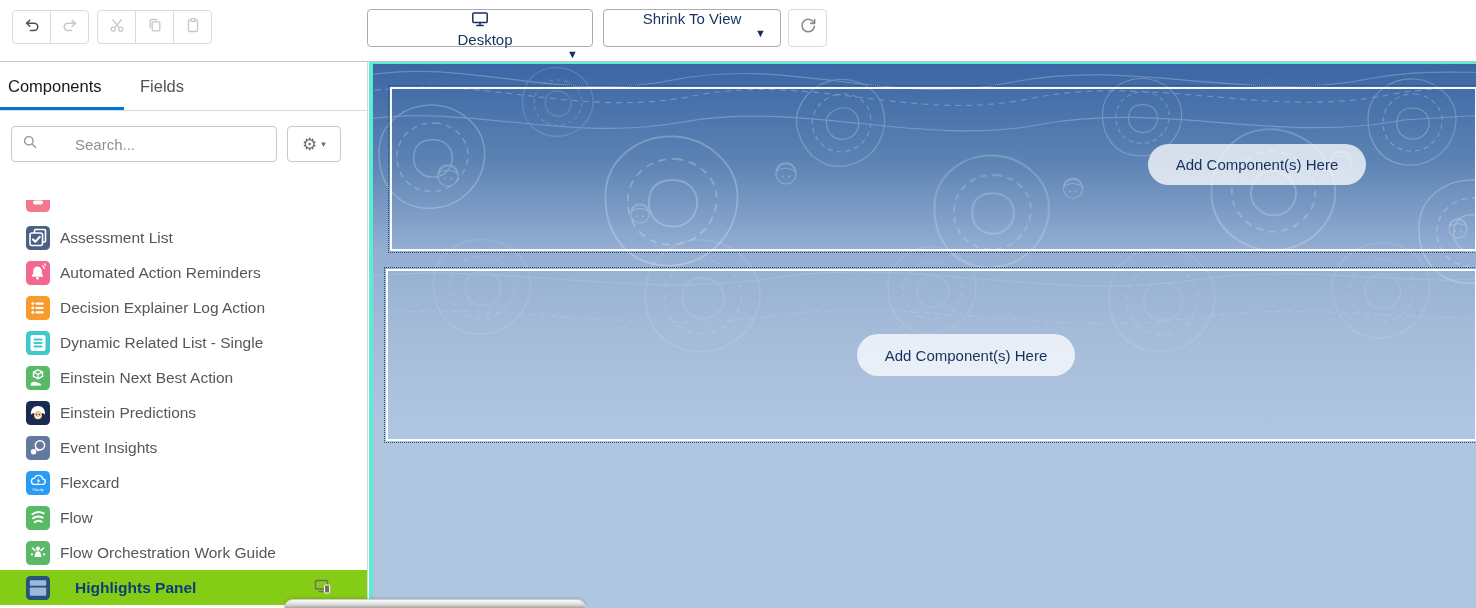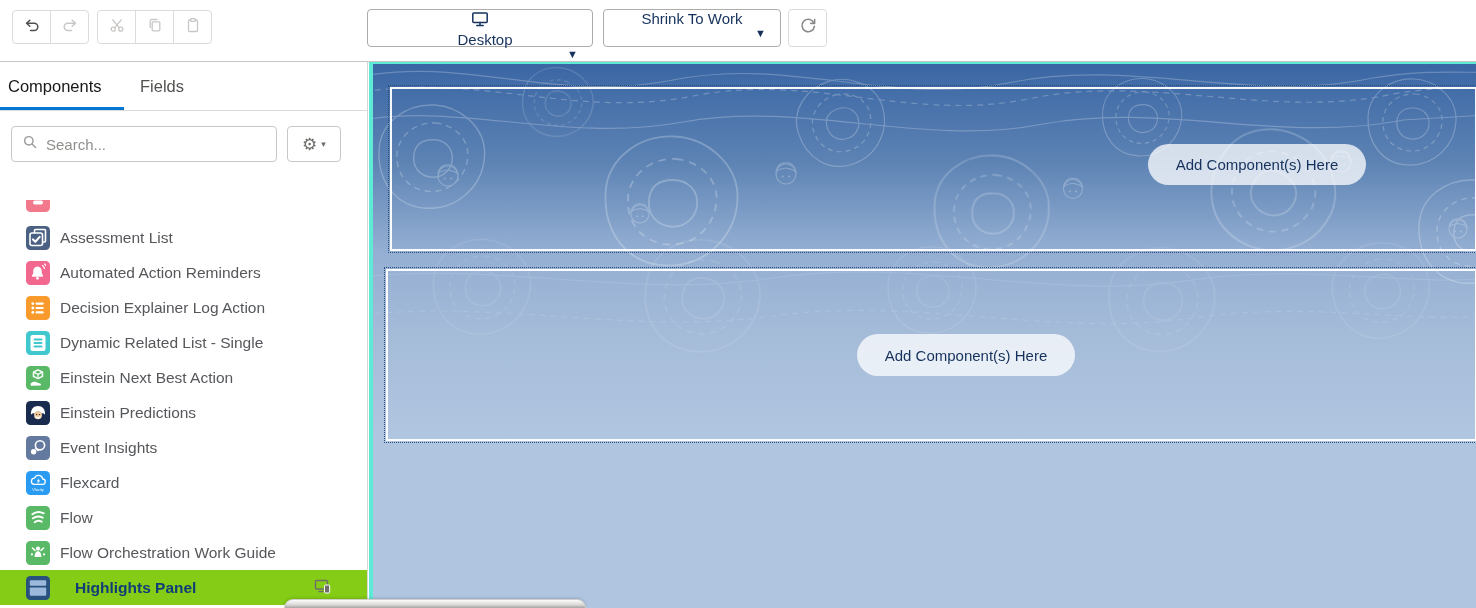--- a/index.html
+++ b/index.html
@@ -31,21 +31,21 @@
   .sidebar { position:absolute; left:0; top:62px; width:368px; height:546px;
     background:#fff; border-right:1px solid #d8d6d4; z-index:4; }
   .tabs { position:relative; height:49px; border-bottom:1px solid #dddbda;padding-left:8px; }
   .tab { position:absolute; bottom:14px; font-size:16.5px; cursor:pointer; }
   .tab-components { left:8px; color:#181818; }
   .tab-fields { left:140px; color:#54524f; }
   .tab-underline { position:absolute; left:0; bottom:0; width:124px; height:3px;
     background:#0176d3; }
   .search-row { position:relative; height:62px; }
   .search-box { position:absolute; left:11px; top:15px; width:266px; height:36px;
-    border:1px solid #c9c7c5; border-radius:4px; display:flex; align-items:center; padding:0 10px; }
+    border:1px solid #c9c7c5; border-radius:4px; display:flex; align-items:center; padding:0 10px;gap:29px; }
   .search-box input { border:none; outline:none; flex:1; font-size:15px; margin-left:8px;
     font-family:"Liberation Sans",sans-serif; color:#3e3e3c; }
   .search-box input::placeholder { color:#918f8c; }
   .gear-btn { position:absolute; left:287px; top:15px; width:54px; height:36px;
     border:1px solid #c9c7c5; border-radius:4px; background:#fff; display:flex;
     align-items:center; justify-content:center; gap:4px; cursor:pointer; }
   .gear-glyph { font-size:17px; color:#706e6b; line-height:1; }
   .gear-caret { font-size:9px; color:#706e6b; }
 
   .list { position:absolute; left:0; top:124px; right:0; bottom:0; overflow:hidden; }
@@ -140,21 +140,21 @@
       <svg width="18" height="18" viewBox="0 0 18 18" fill="none" stroke="#16325c" stroke-width="1.5">
           <rect x="1.8" y="3" width="14.4" height="9.5" rx="1"></rect>
           <path d="M9 12.5v2.3M5.8 15.6h6.4" stroke-linecap="round"></path>
         </svg>
     </span>
     <span class="lbl">Desktop</span>
     <span class="caret">▼</span>
   </div>
 
   <div class="dd dd-view">
-    <span>Shrink To Work</span>
+    <span>Shrink To View</span>
     <span class="caret">▼</span>
   </div>
 
   <div class="tb-refresh">
     <span>
       <svg width="18" height="18" viewBox="0 0 18 18" fill="none" stroke="#8c8a88" stroke-width="1.6">
           <path d="M15 6.2A6.2 6.2 0 1 0 15.4 9.4" stroke-linecap="round"></path>
           <path d="M15.6 2.6v3.8h-3.8" stroke-linecap="round" stroke-linejoin="round"></path>
         </svg>
     </span>

